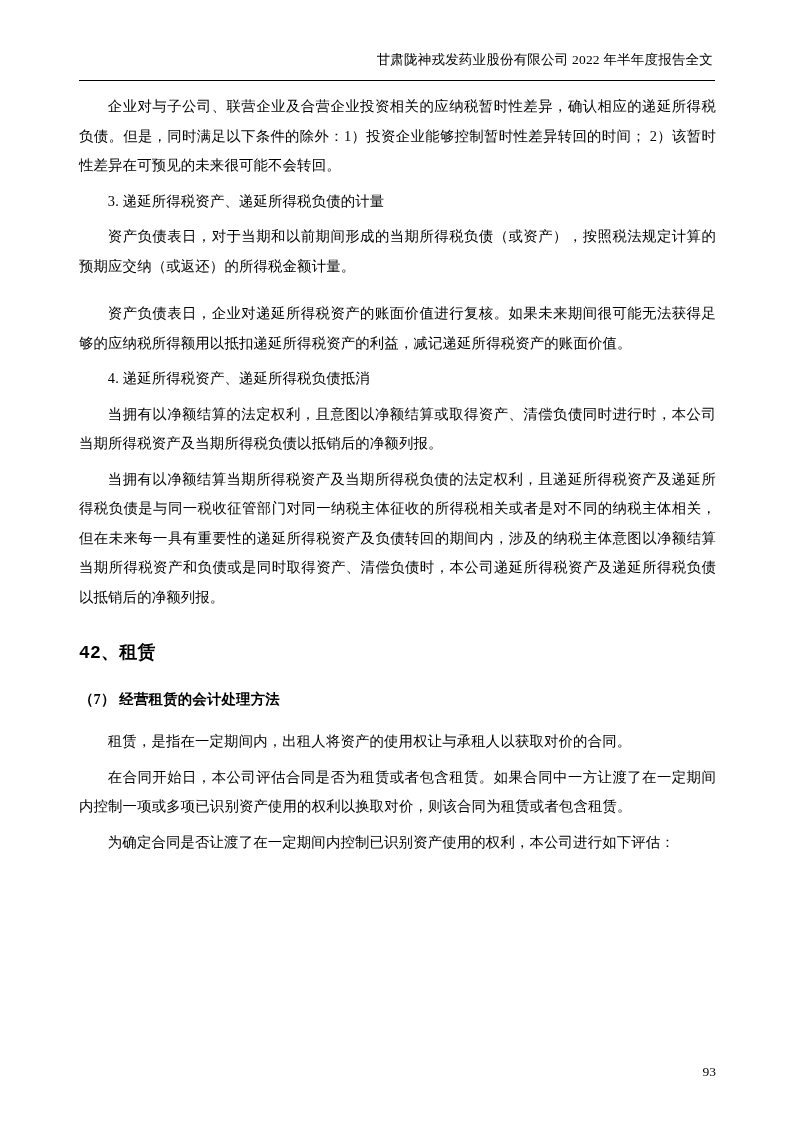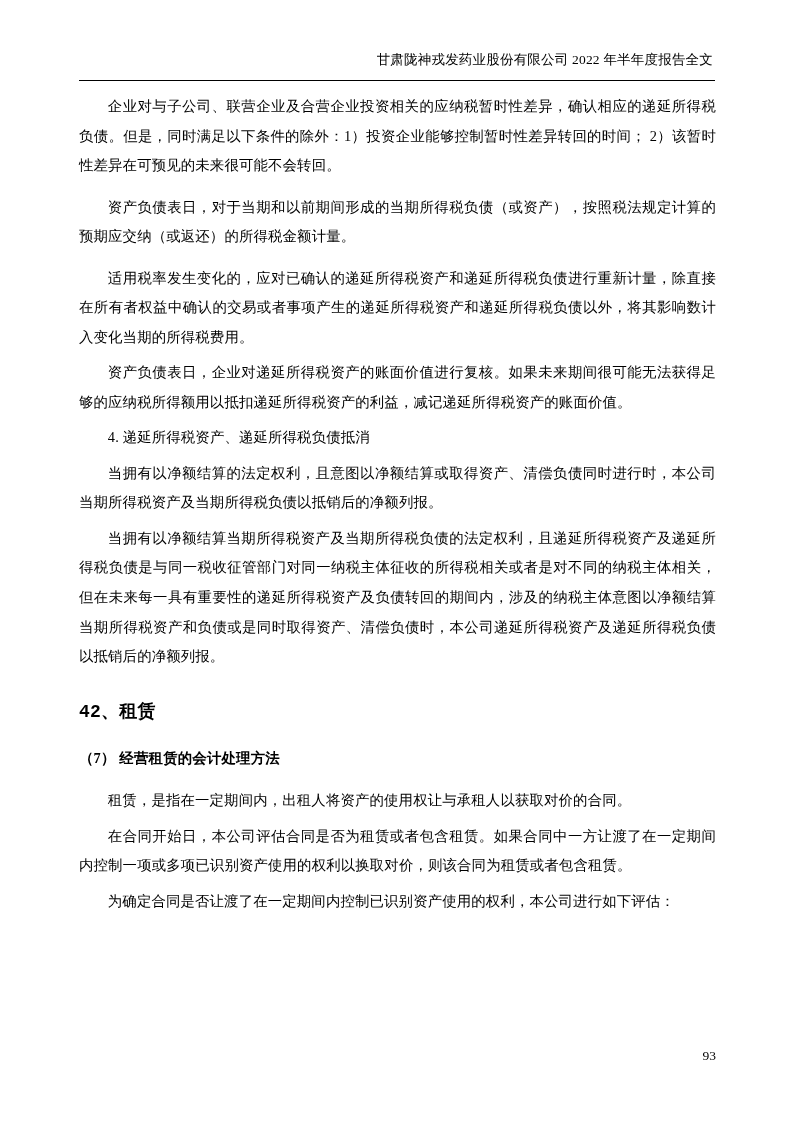--- a/index.html
+++ b/index.html
@@ -67,47 +67,47 @@
     font-family: Liberation Mono, monospace;
   }
   .sub-title {
     font-weight: bold;
     font-size: 14.4px;
     line-height: 2.0;
     letter-spacing: 0.2px;
   }
   .page-number {
     position: absolute;
-    bottom: 58px;
+    bottom: 42px;
     right: 77px;
     font-size: 13.5px;
     color: #000;
   }
 </style>
 </head>
 <body>
 
 <div class="page">
 
   <div class="header">甘肃陇神戎发药业股份有限公司 2022 年半年度报告全文</div>
   <div class="header-rule"></div>
 
   <div class="content">
 
     <p class="indent">企业对与子公司、联营企业及合营企业投资相关的应纳税暂时性差异，确认相应的递延所得税负债。但是，同时满足以下条件的除外：1）投资企业能够控制暂时性差异转回的时间； 2）该暂时性差异在可预见的未来很可能不会转回。</p>
     <div class="gap-sm"></div>
 
+    <p class="indent">3. 递延所得税资产、递延所得税负债的计量</p>
     <div class="gap-sm"></div>
 
     <p class="indent">资产负债表日，对于当期和以前期间形成的当期所得税负债（或资产），按照税法规定计算的预期应交纳（或返还）的所得税金额计量。</p>
     <div class="gap-sm"></div>
 
     <div class="gap-sm"></div>
 
-    <p class="indent">适用税率发生变化的，应对已确认的递延所得税资产和递延所得税负债进行重新计量，除直接在所有者权益中确认的交易或者事项产生的递延所得税资产和递延所得税负债以外，将其影响数计入变化当期的所得税费用。</p>
     <div class="gap-sm"></div>
 
     <p class="indent">资产负债表日，企业对递延所得税资产的账面价值进行复核。如果未来期间很可能无法获得足够的应纳税所得额用以抵扣递延所得税资产的利益，减记递延所得税资产的账面价值。</p>
     <div class="gap-sm"></div>
 
     <p class="indent">4. 递延所得税资产、递延所得税负债抵消</p>
     <div class="gap-sm"></div>
 
     <p class="indent">当拥有以净额结算的法定权利，且意图以净额结算或取得资产、清偿负债同时进行时，本公司当期所得税资产及当期所得税负债以抵销后的净额列报。</p>
     <div class="gap-sm"></div>

